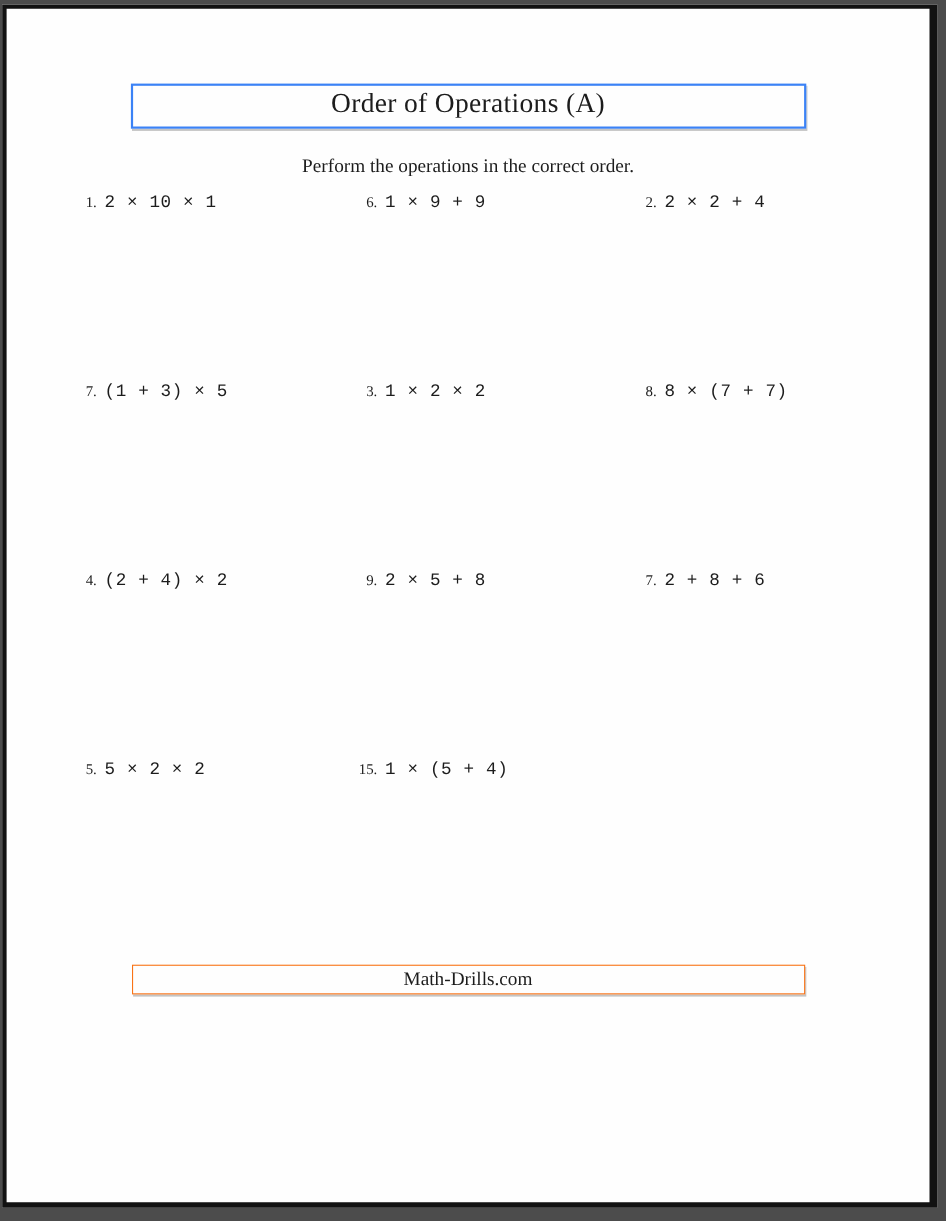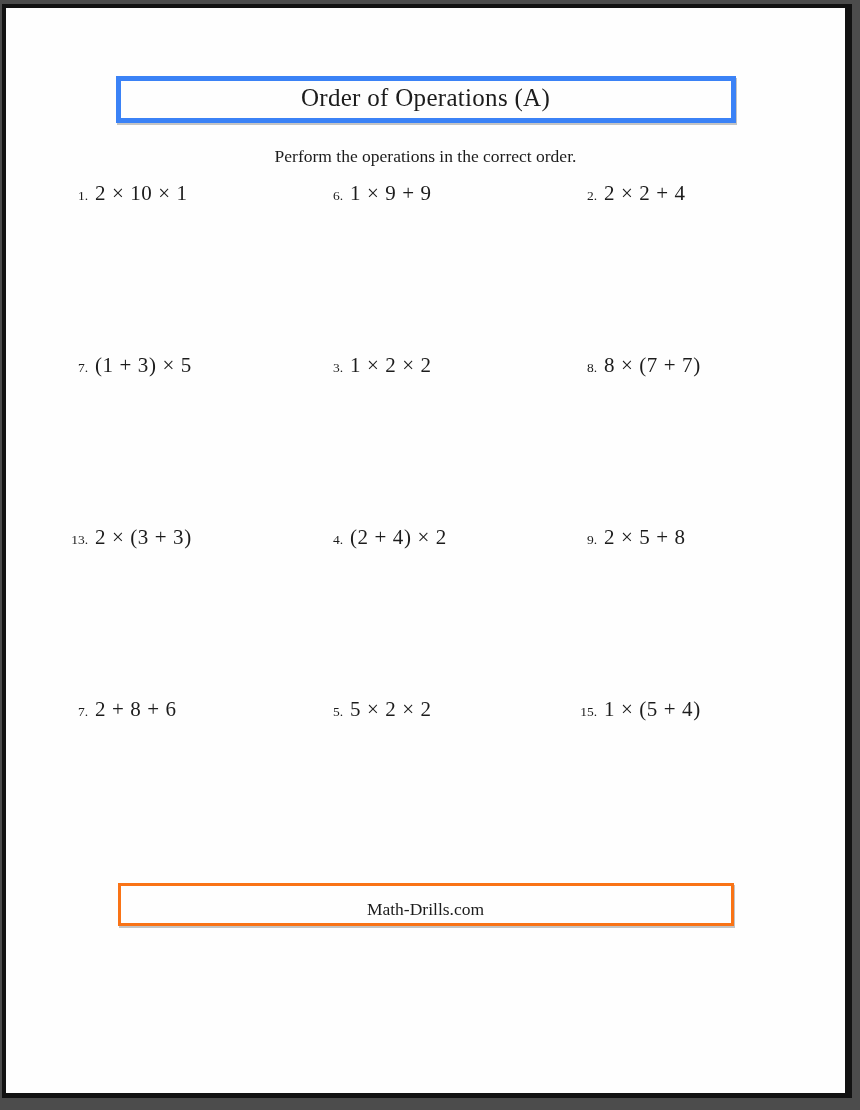--- a/index.html
+++ b/index.html
@@ -21,21 +21,21 @@
     width: 100%;
     height: 100%;
     background: #fefefe;
     border: solid #121212;
     border-width: 4px 7px 5px 4px;
     overflow: hidden;
   }
   .title-box {
     width: 610px;
     margin: 68px auto 0 auto;
-    border: 5px solid #3b82f6;
+    border: 2px solid #3b82f6;
     box-shadow: 1px 2px 0 #c4c4c4;
     text-align: center;
     padding: 3px 0 6px 0;
     background: #fefefe;
   }
   .title-box h1 {
     margin: 0;
     font-size: 25px;
     font-weight: normal;
     letter-spacing: 0.3px;
@@ -56,31 +56,32 @@
     align-items: baseline;
   }
   .problem .num {
     width: 30px;
     text-align: right;
     font-size: 13.5px;
     flex: 0 0 30px;
   }
   .problem .expr {
     margin-left: 7px;
-    font-size: 21px;
+    font-size: 16px;
     letter-spacing: 0.6px;
     white-space: nowrap;
+    font-family: Liberation Mono, monospace;
   }
   .footer-box {
     width: 610px;
     margin: 14px auto 0 auto;
-    border: 3px solid #f97316;
+    border: 1px solid #f97316;
     box-shadow: 1px 2px 0 #c4c4c4;
     text-align: center;
-    padding: 13px 0 3px 0;
+    padding: 1px 0 3px 0;
     font-size: 17.5px;
     background: #fefefe;
   }
 </style>
 </head>
 <body>
 
 <div class="frame">
   <div class="page">
 
@@ -111,24 +112,20 @@
       </div>
 
       <div class="problem">
         <span class="num">3.</span>
         <span class="expr">1 × 2 × 2</span>
       </div>
       <div class="problem">
         <span class="num">8.</span>
         <span class="expr">8 × (7 + 7)</span>
       </div>
-      <div class="problem">
-        <span class="num">13.</span>
-        <span class="expr">2 × (3 + 3)</span>
-      </div>
 
       <div class="problem">
         <span class="num">4.</span>
         <span class="expr">(2 + 4) × 2</span>
       </div>
       <div class="problem">
         <span class="num">9.</span>
         <span class="expr">2 × 5 + 8</span>
       </div>
       <div class="problem">

